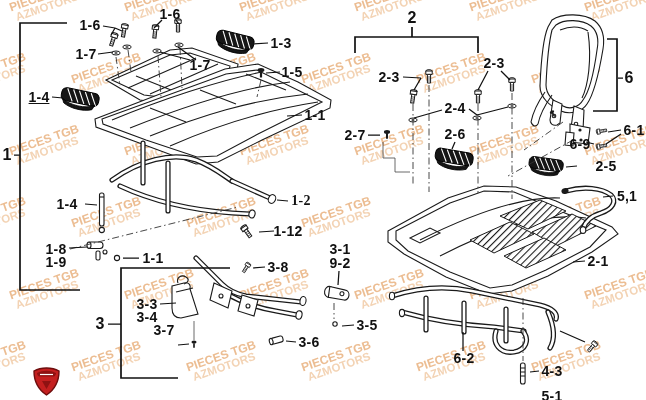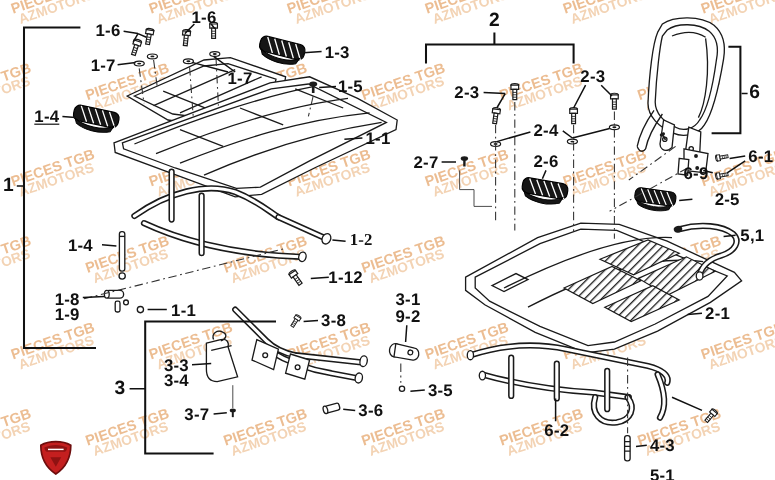--- a/index.html
+++ b/index.html
@@ -327,21 +327,21 @@
       <div class="plabel" style="left: 288px; top: 231px;">1-12</div>
       <div class="plabel" style="left: 56px; top: 249px;">1-8</div>
       <div class="plabel" style="left: 56px; top: 262px;">1-9</div>
       <div class="plabel" style="left: 153px; top: 258px;">1-1</div>
       <div class="plabel lg" style="left: 100px; top: 324px;">3</div>
       <div class="plabel" style="left: 278px; top: 267px;">3-8</div>
       <div class="plabel" style="left: 340px; top: 249px;">3-1</div>
       <div class="plabel" style="left: 340px; top: 263px;">9-2</div>
       <div class="plabel" style="left: 147px; top: 304px;">3-3</div>
       <div class="plabel" style="left: 147px; top: 317px;">3-4</div>
-      <div class="plabel" style="left: 164px; top: 345px;">3-7</div>
+      <div class="plabel" style="left: 164px; top: 330px;">3-7</div>
       <div class="plabel" style="left: 367px; top: 325px;">3-5</div>
       <div class="plabel" style="left: 309px; top: 342px;">3-6</div>
       <div class="plabel lg" style="left: 412px; top: 18px;">2</div>
       <div class="plabel" style="left: 389px; top: 77px;">2-3</div>
       <div class="plabel" style="left: 494px; top: 63px;">2-3</div>
       <div class="plabel" style="left: 455px; top: 108px;">2-4</div>
       <div class="plabel" style="left: 355px; top: 135px;">2-7</div>
       <div class="plabel" style="left: 455px; top: 134px;">2-6</div>
       <div class="plabel" style="left: 590px; top: 166px; margin-left: 16px;">2-5</div>
       <div class="plabel" style="left: 598px; top: 261px;">2-1</div>

